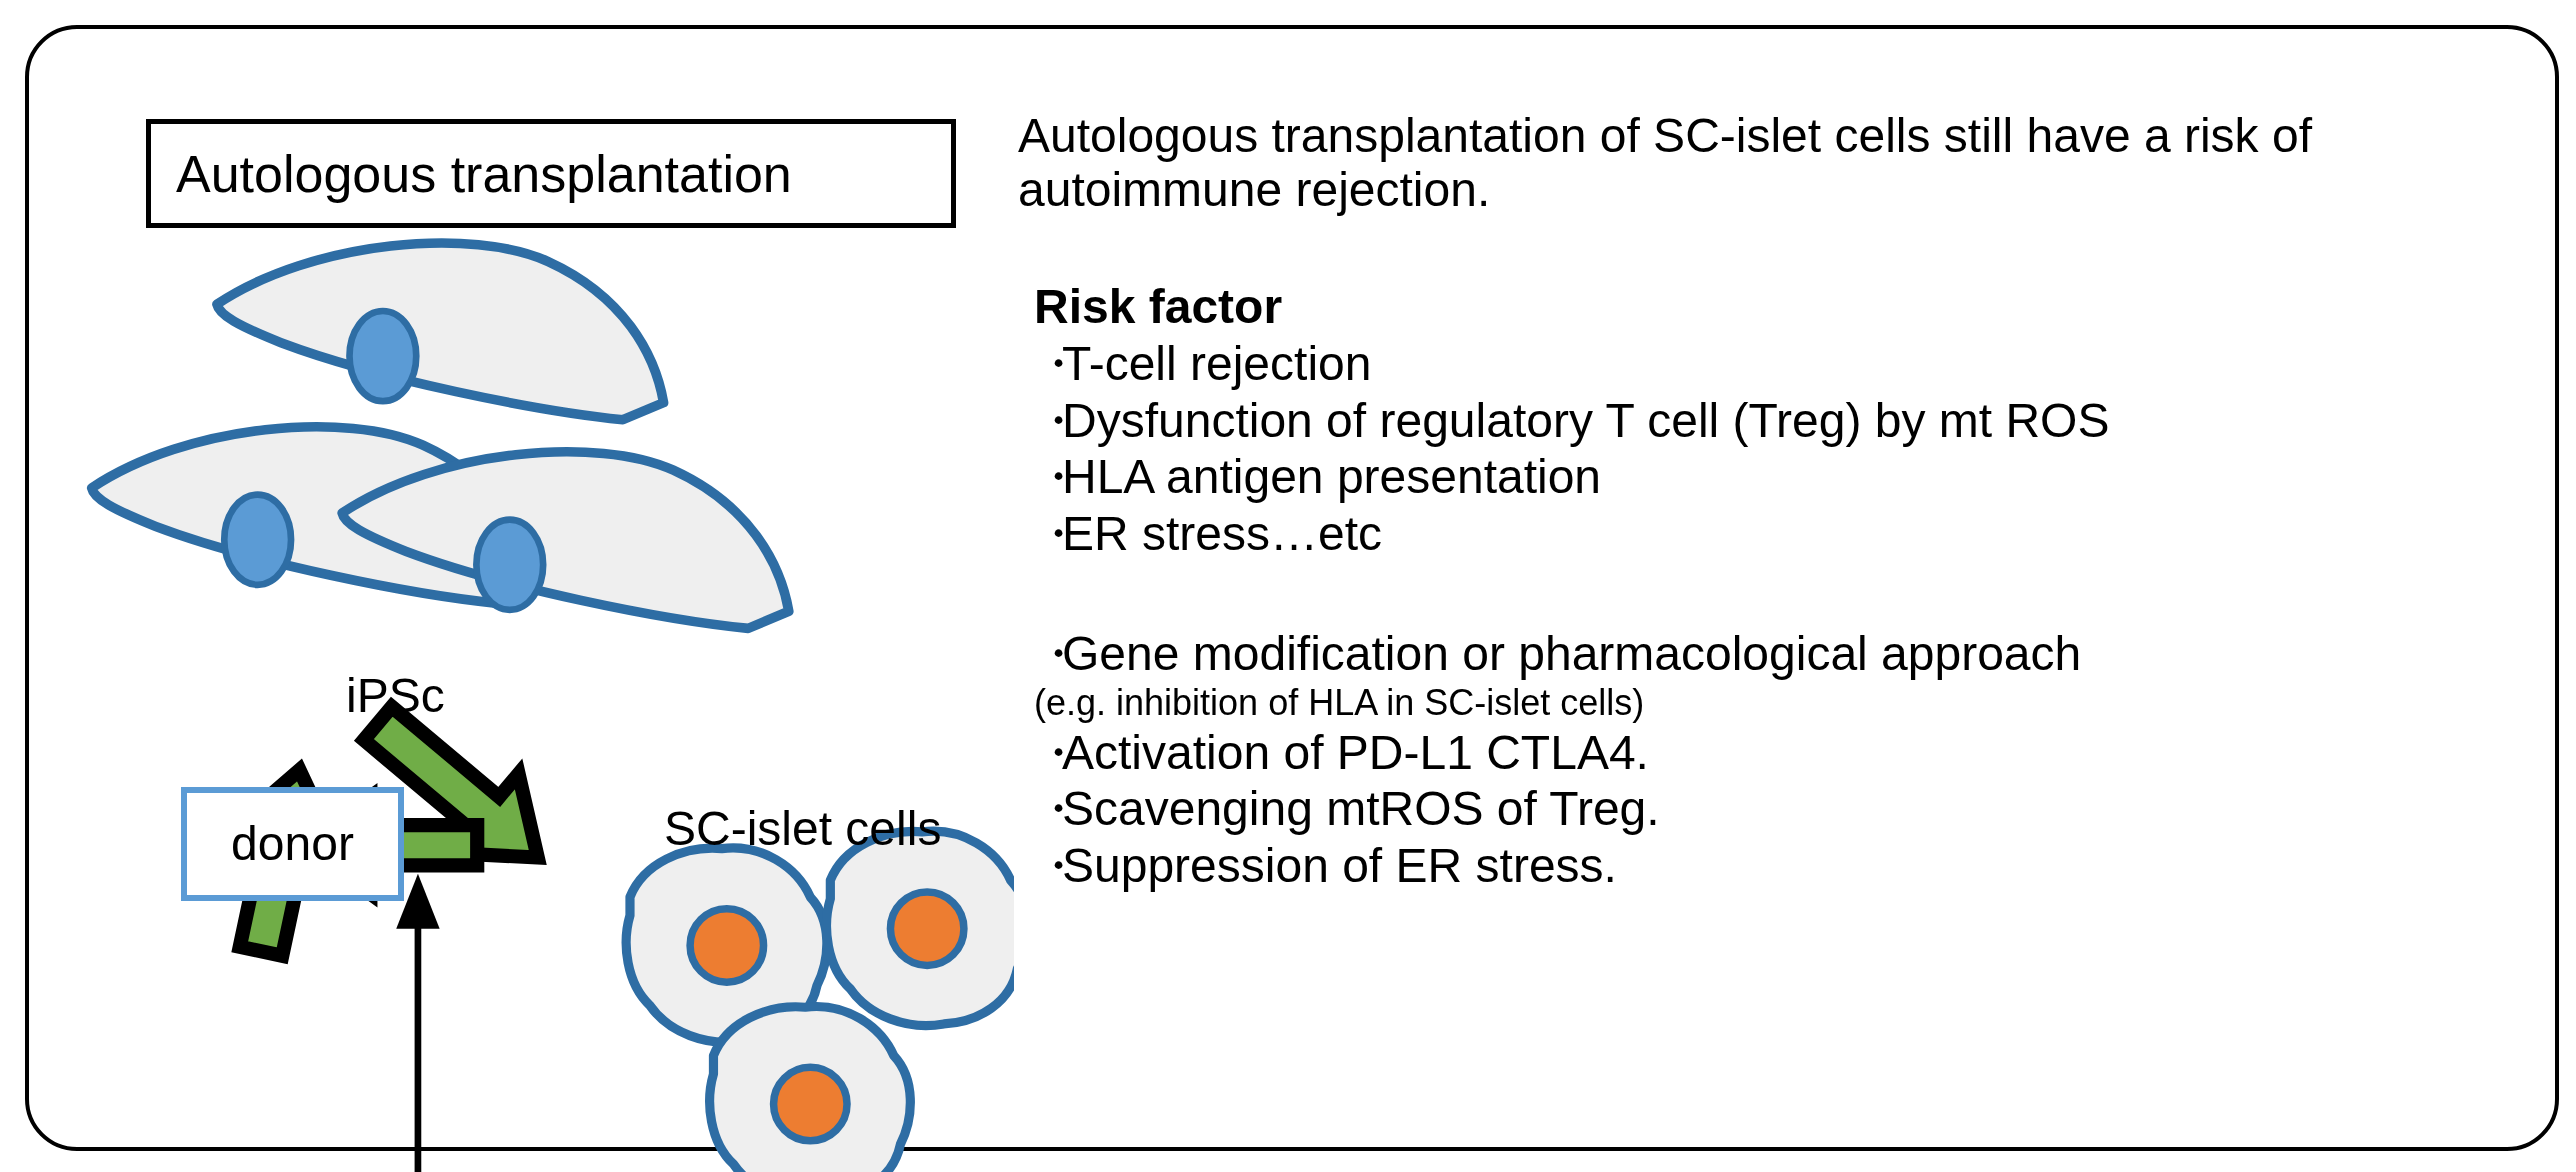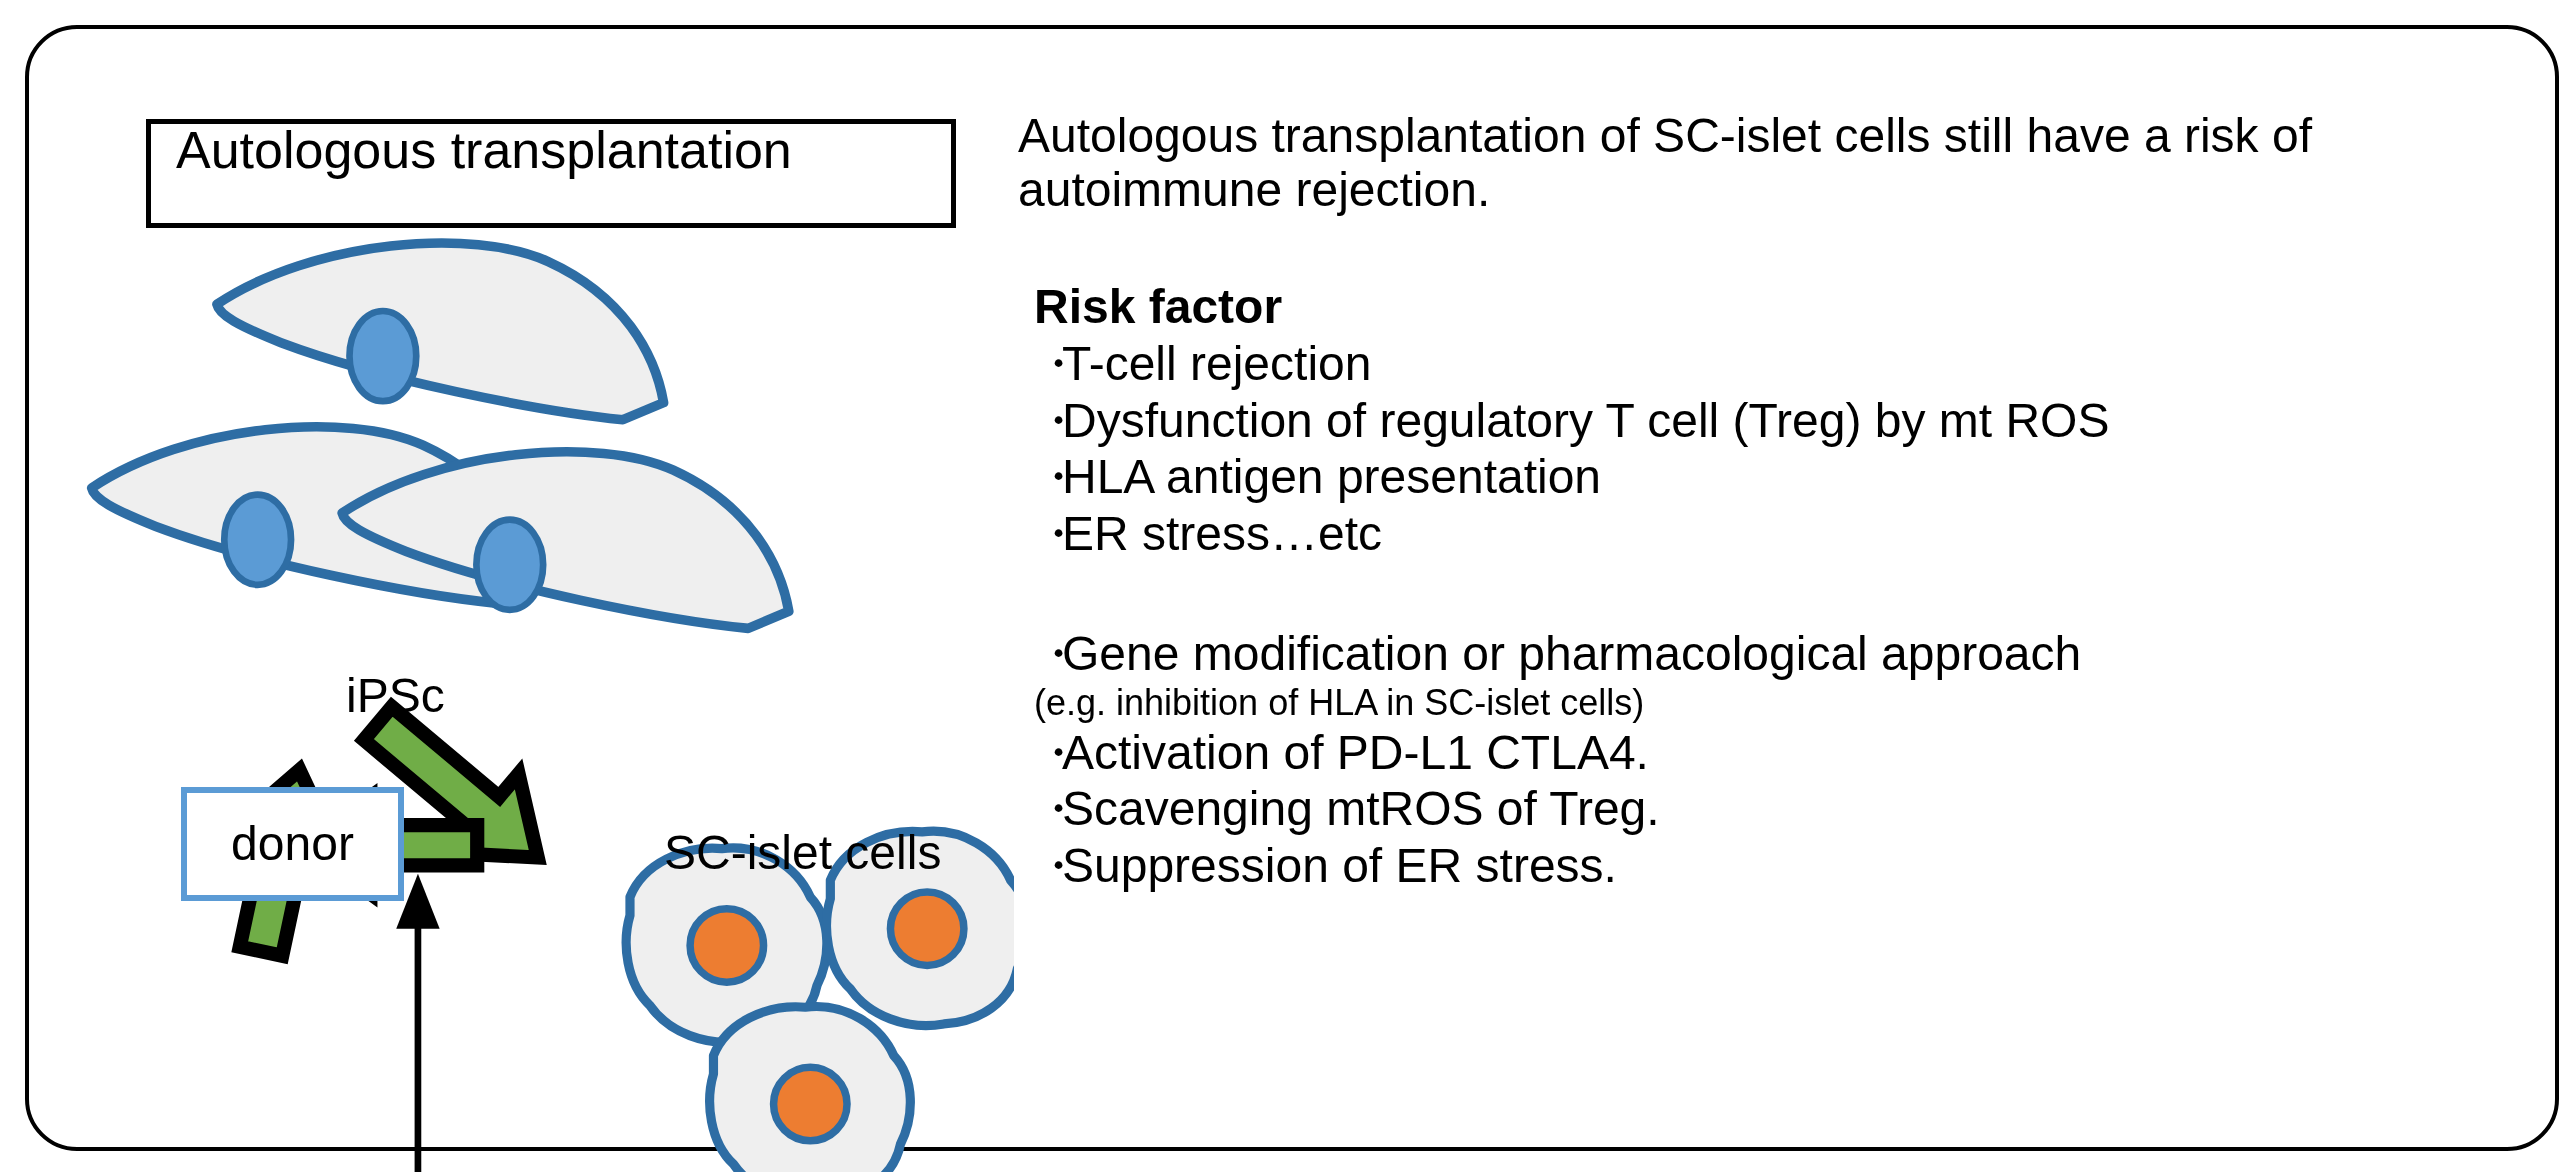--- a/index.html
+++ b/index.html
@@ -5,28 +5,28 @@
   html,body{margin:0;padding:0;background:#ffffff;}
   body{width:2576px;height:1172px;position:relative;overflow:hidden;
        font-family:"Liberation Sans","DejaVu Sans",sans-serif;color:#000;}
 
   #frame{position:absolute;left:25px;top:25px;width:2534px;height:1126px;
          border:4.2px solid #000;border-radius:52px;box-sizing:border-box;background:#fff;}
 
   
   #title-box{position:absolute;left:117px;top:90px;width:810px;height:109px;
              border:5.8px solid #000;box-sizing:border-box;background:#fff;
-             display:flex;}
+             display:flex;align-items:center;}
   #title-box .txt{font-size:52px;line-height:1;padding-left:25px;white-space:nowrap;}
 
   #diagram{position:absolute;left:50px;top:200px;width:935px;height:952px;}
 
   .lbl{position:absolute;font-size:48px;line-height:1;white-space:nowrap;color:#000000;}
   #lbl-ipsc{left:267px;top:443px;}
-  #lbl-sc{left:585px;top:576px;margin-top:24px;}
+  #lbl-sc{left:585px;top:576px;}
 
   #donor-box{position:absolute;left:152px;top:758px;width:223px;height:114px;
              border:6.7px solid #5B9BD5;box-sizing:border-box;background:#fff;
              display:flex;align-items:center;justify-content:center;}
   #donor-box .txt{font-size:48px;line-height:1;white-space:nowrap;}
 
   
   #right{position:absolute;left:989px;top:80px;width:1528px;}
   #intro{font-size:48px;line-height:1.13;margin:0 0 62px 0;}
   .sec{margin:0 0 0 16px;}

